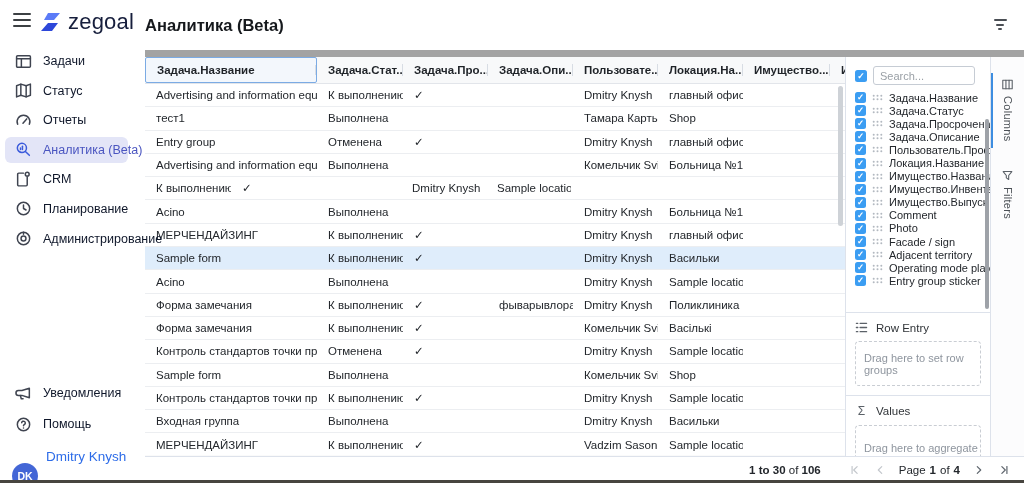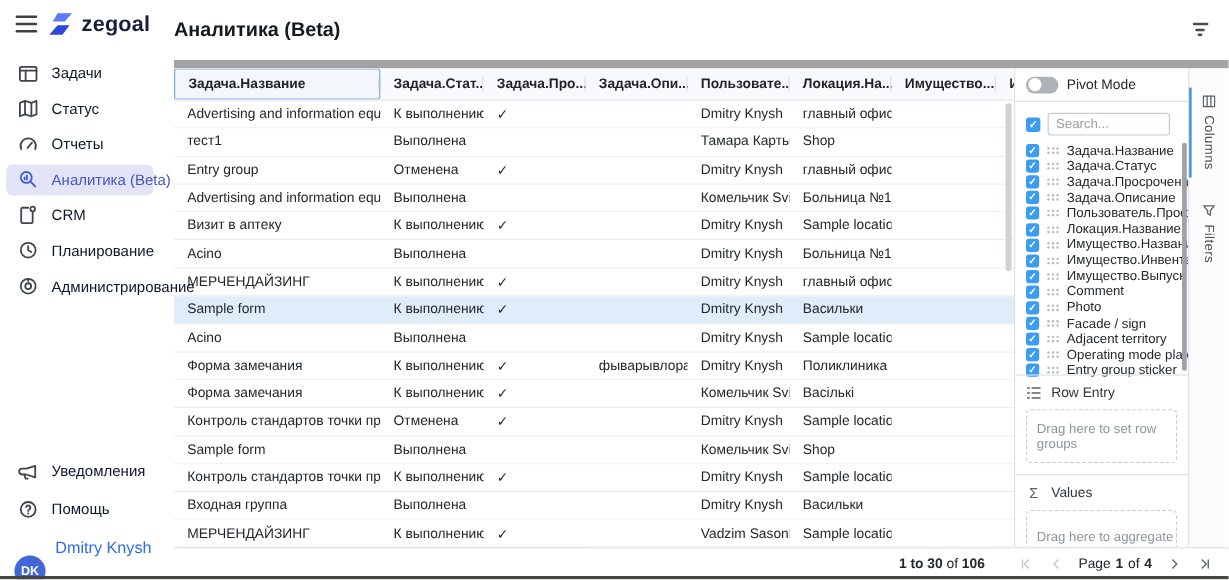--- a/index.html
+++ b/index.html
@@ -5,21 +5,21 @@
   * { margin:0; padding:0; box-sizing:border-box; }
   html,body { width:1024px; height:483px; overflow:hidden; }
   body { font-family:"Liberation Sans", sans-serif; background:#fff; color:#23272c; }
   #app { position:relative; width:1024px; height:483px; background:#fff; overflow:hidden; }
 
   
   .sidebar { position:absolute; left:0; top:0; width:132px; height:100%; background:#fff; z-index:3; }
   .hamburger { position:absolute; left:13px; top:13px; width:18px; height:14px; display:flex; flex-direction:column; justify-content:space-between; cursor:pointer; }
   .hamburger i { display:block; height:2px; background:#3c4043; border-radius:1px; }
   .logo { position:absolute; left:39px; top:9px; display:flex; align-items:center; gap:5px; }
-  .logo-text { font-size:18px; font-weight:bold; color:#161e3c; letter-spacing:.2px; }
+  .logo-text { font-size:22px; font-weight:normal; color:#161e3c; letter-spacing:.2px; }
   .nav { position:absolute; top:48px; left:5px; right:4px; }
   .nav-item { display:flex; align-items:center; gap:11px; height:26px; margin-bottom:3.6px; padding-left:10px; border-radius:6px; color:#0f172a; font-size:12.5px; cursor:pointer; white-space:nowrap; }
   .nav-item .nicon { width:17px; height:17px; flex:none; color:#3f4450; }
   .nav-item.active { background:#e3e5f7; color:#4a55c0; }
   .nav-item.active .nicon { color:#3b5bdb; }
   .nav-bottom { position:absolute; top:380px; left:5px; right:4px; }
   .nav-bottom .nav-item { margin-bottom:5px; }
   .user-row { display:flex; align-items:center; gap:8px; padding-left:7px; height:28px; margin-top:3px; }
   .avatar { width:26px; height:26px; border-radius:50%; background:#4366d6; color:#fff; font-size:10.5px; font-weight:bold; display:flex; align-items:center; justify-content:center; flex:none;margin-top:39px; }
   .user-name { color:#2d6ce8; font-size:13.5px; white-space:nowrap; }
@@ -260,21 +260,20 @@
     <div class="cell" style="width: 172px;">Advertising and information equipment</div>
     <div class="cell" style="width: 86px;">Выполнена</div>
     <div class="cell" style="width: 85px;"></div>
     <div class="cell" style="width: 85px;"></div>
     <div class="cell" style="width: 85px;">Комельчик Sviatl</div>
     <div class="cell" style="width: 85px;">Больница №10 к</div>
     <div class="cell" style="width: 87px;"></div>
     <div class="cell" style="width: 60px;"></div>
   </div>
         <div class="row">
-    <div class="cell" style="width: 172px;">Визит в аптеку</div>
     <div class="cell" style="width: 86px;">К выполнению</div>
     <div class="cell" style="width: 85px;">✓</div>
     <div class="cell" style="width: 85px;"></div>
     <div class="cell" style="width: 85px;">Dmitry Knysh</div>
     <div class="cell" style="width: 85px;">Sample location</div>
     <div class="cell" style="width: 87px;"></div>
     <div class="cell" style="width: 60px;"></div>
   </div>
         <div class="row">
     <div class="cell" style="width: 172px;">Acino</div>
@@ -386,24 +385,20 @@
     <div class="cell" style="width: 87px;"></div>
     <div class="cell" style="width: 60px;"></div>
   </div>
       </div>
     <div class="vscroll-thumb"></div>
     <div class="hscroll">
         <div class="thumb"></div>
       </div>
 
     <div class="tool-panel">
-      <div class="pivot-row">
-        <span class="toggle"></span>
-        <span>Pivot Mode</span>
-      </div>
       <div class="search-row">
         <span class="cb"></span>
         <input class="search-input" type="text" placeholder="Search..." style="">
       </div>
       <div class="col-list">
           <div class="col-item">
     <span class="cb"></span>
     <svg class="drag-dots" viewBox="0 0 11 7">
       <circle cx="1.7" cy="1.7" r="1" fill="currentColor"></circle>
               <circle cx="5.5" cy="1.7" r="1" fill="currentColor"></circle>

